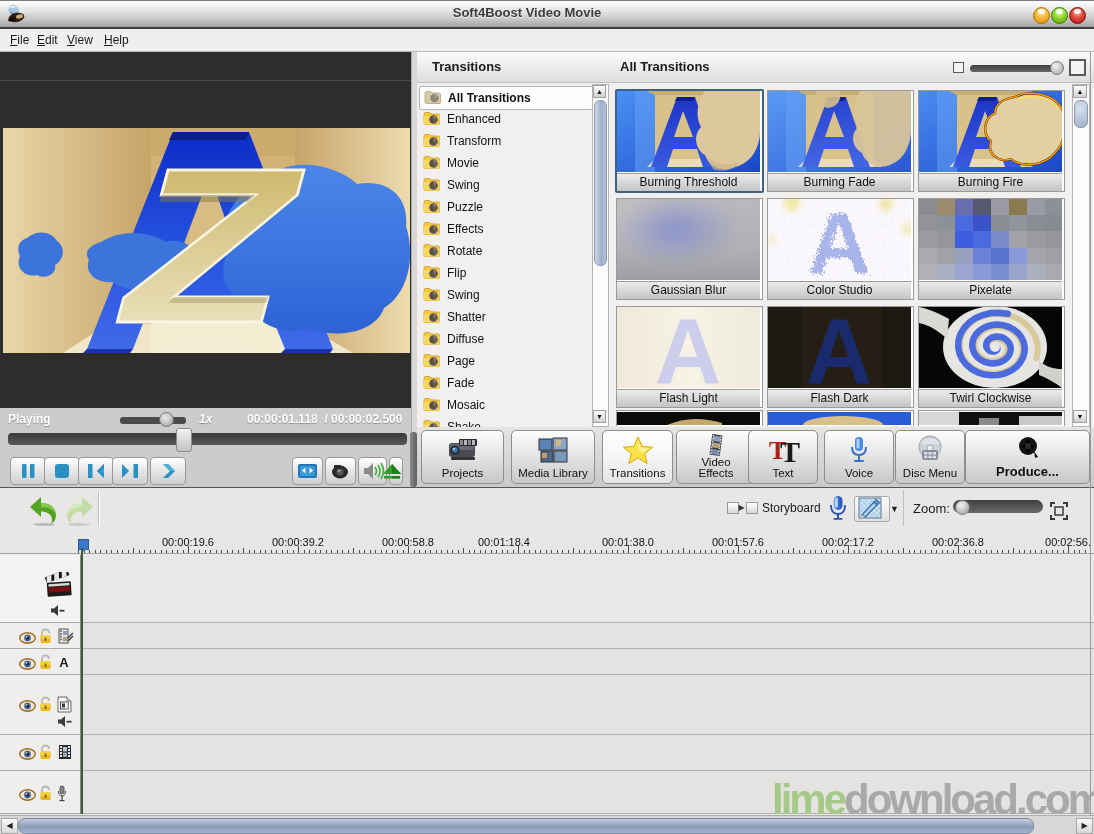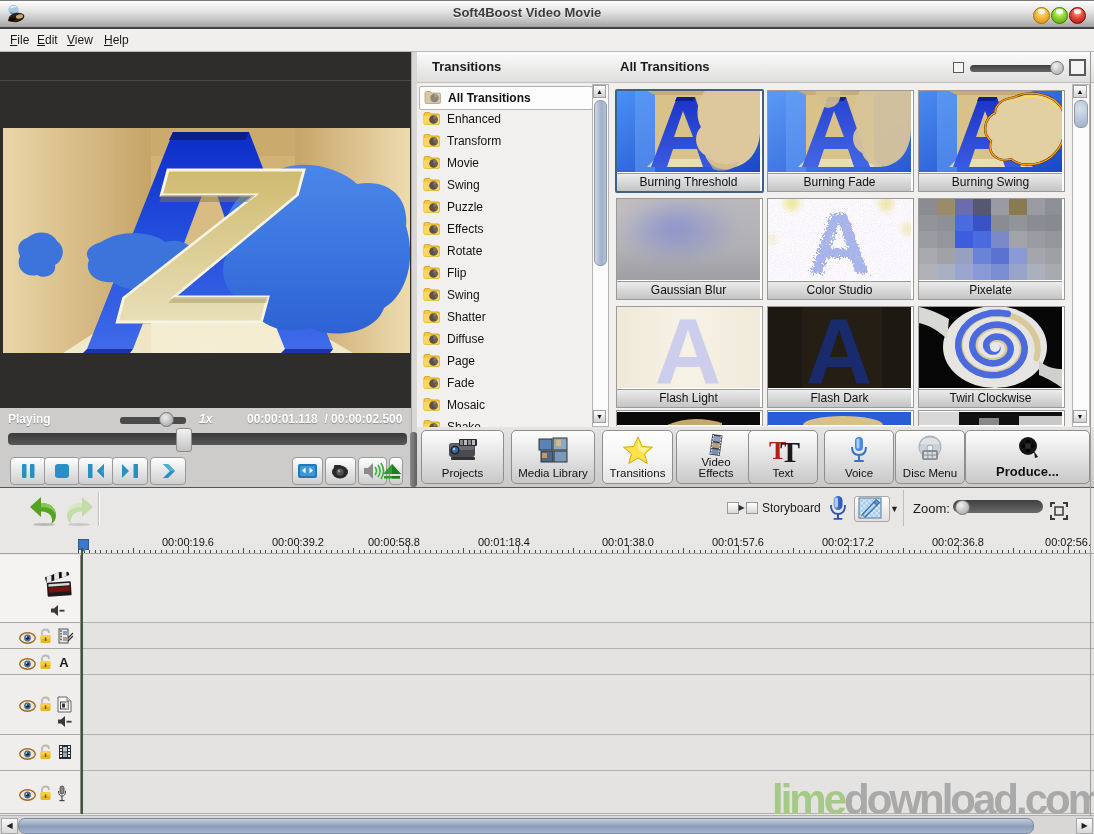--- a/index.html
+++ b/index.html
@@ -461,21 +461,21 @@
 <rect x="38" y="4" width="68" height="72" fill="#d9c28a"></rect>
 <polygon points="38,4 106,4 114,0 30,0" fill="#c8ad70"></polygon>
 <polygon points="30,76 114,76 106,68 38,68" fill="#eee3c0" opacity="0.8"></polygon>
 <polygon points="60,6 78,6 102,76 86,76 80,58 56,58 50,76 34,76" fill="url(#bAr)"></polygon>
 <polygon points="66,20 76,46 57,46" fill="#d9c28a"></polygon>
 <polygon points="60,6 78,6 76,10 58,10" fill="#0a1f88"></polygon>
 <path d="M96 6 C112 -2 134 4 142 16 C150 30 146 52 136 62 C126 74 104 78 92 68 C78 72 68 62 72 50 C62 42 66 26 76 22 C76 12 84 8 96 6 Z" fill="#e2cfa2" stroke="#2a1800" stroke-width="2.2"></path>
 <path d="M96 6 C112 -2 134 4 142 16 C150 30 146 52 136 62 C126 74 104 78 92 68 C78 72 68 62 72 50 C62 42 66 26 76 22 C76 12 84 8 96 6 Z" fill="none" stroke="#ff9c10" stroke-width="1.6"></path>
 <path d="M98 9 C112 2 132 7 139 18" fill="none" stroke="#ffe14a" stroke-width="1.2"></path>
 </svg></div>
-      <div class="cap">Burning Swing</div>
+      <div class="cap">Burning Fire</div>
     </div>
 <div class="abs cell" style="left:616px;top:198px;height:100px;">
       <div class="thumb">
         <div style="position:absolute;left:0;top:0;width:143px;height:81px;overflow:hidden;background:#b0b0b4;">
 <div style="position:absolute;left:-12px;top:-12px;width:167px;height:105px;filter:blur(7px);
 background:radial-gradient(ellipse 64px 36px at 70px 42px,#8890cc 0%,rgba(160,160,175,0) 100%),
 radial-gradient(ellipse 80px 40px at 40px 30px,#c8c4c0 0%,rgba(180,180,184,0) 100%),
 linear-gradient(#bcbabe 0%,#b0b0b4 60%,#98989c 100%);"></div>
         </div>
       </div>
@@ -797,21 +797,21 @@
           <path d="M13 1 L17 1 L17 5"></path>
           <path d="M17 13 L17 17 L13 17"></path>
           <path d="M5 17 L1 17 L1 13"></path>
         </g>
         <rect x="5" y="5" width="8" height="8" fill="none" stroke="#3a3a3a" stroke-width="1.5"></rect>
       </svg></span>
 </div>
 <div class="abs" id="ruler">
     <span class="abs" style="left:148px;top:536px;width:80px;text-align:center;">00:00:19.6</span>
     <span class="abs" style="left:258px;top:536px;width:80px;text-align:center;">00:00:39.2</span>
-    <span class="abs" style="left:368px;top:536px;width:80px;">00:00:58.8</span>
+    <span class="abs" style="left:368px;top:536px;width:80px;text-align:center;">00:00:58.8</span>
     <span class="abs" style="left:478px;top:536px;width:80px;text-align:left;">00:01:18.4</span>
     <span class="abs" style="left:588px;top:536px;width:80px;text-align:center;">00:01:38.0</span>
     <span class="abs" style="left:698px;top:536px;width:80px;text-align:center;">00:01:57.6</span>
     <span class="abs" style="left:808px;top:536px;width:80px;text-align:center;">00:02:17.2</span>
     <span class="abs" style="left:918px;top:536px;width:80px;text-align:center;">00:02:36.8</span>
     <span class="abs" style="left:1028px;top:536px;width:80px;text-align:center;">00:02:56.</span>
     <span class="abs" style="left:78.0px;top:546px;width:1px;height:7px;background:#4a4a4a;"></span>
     <span class="abs" style="left:83.5px;top:550px;width:1px;height:3px;background:#4a4a4a;"></span>
     <span class="abs" style="left:89.0px;top:550px;width:1px;height:3px;background:#4a4a4a;"></span>
     <span class="abs" style="left:94.5px;top:550px;width:1px;height:3px;background:#4a4a4a;"></span>

